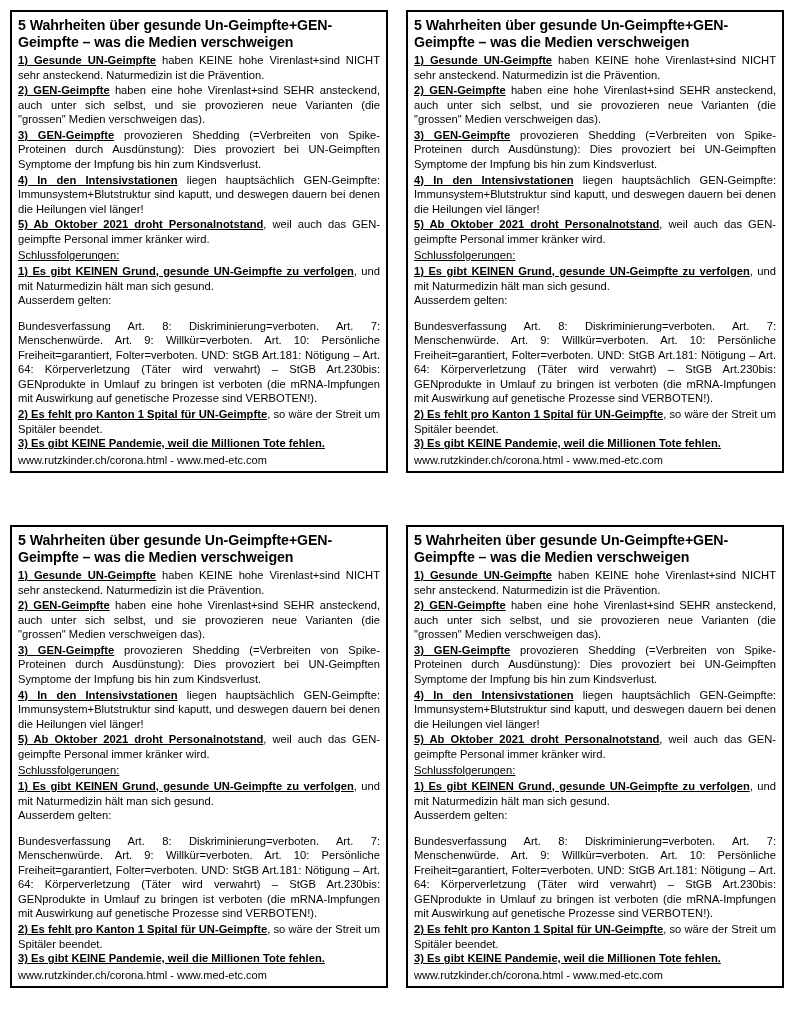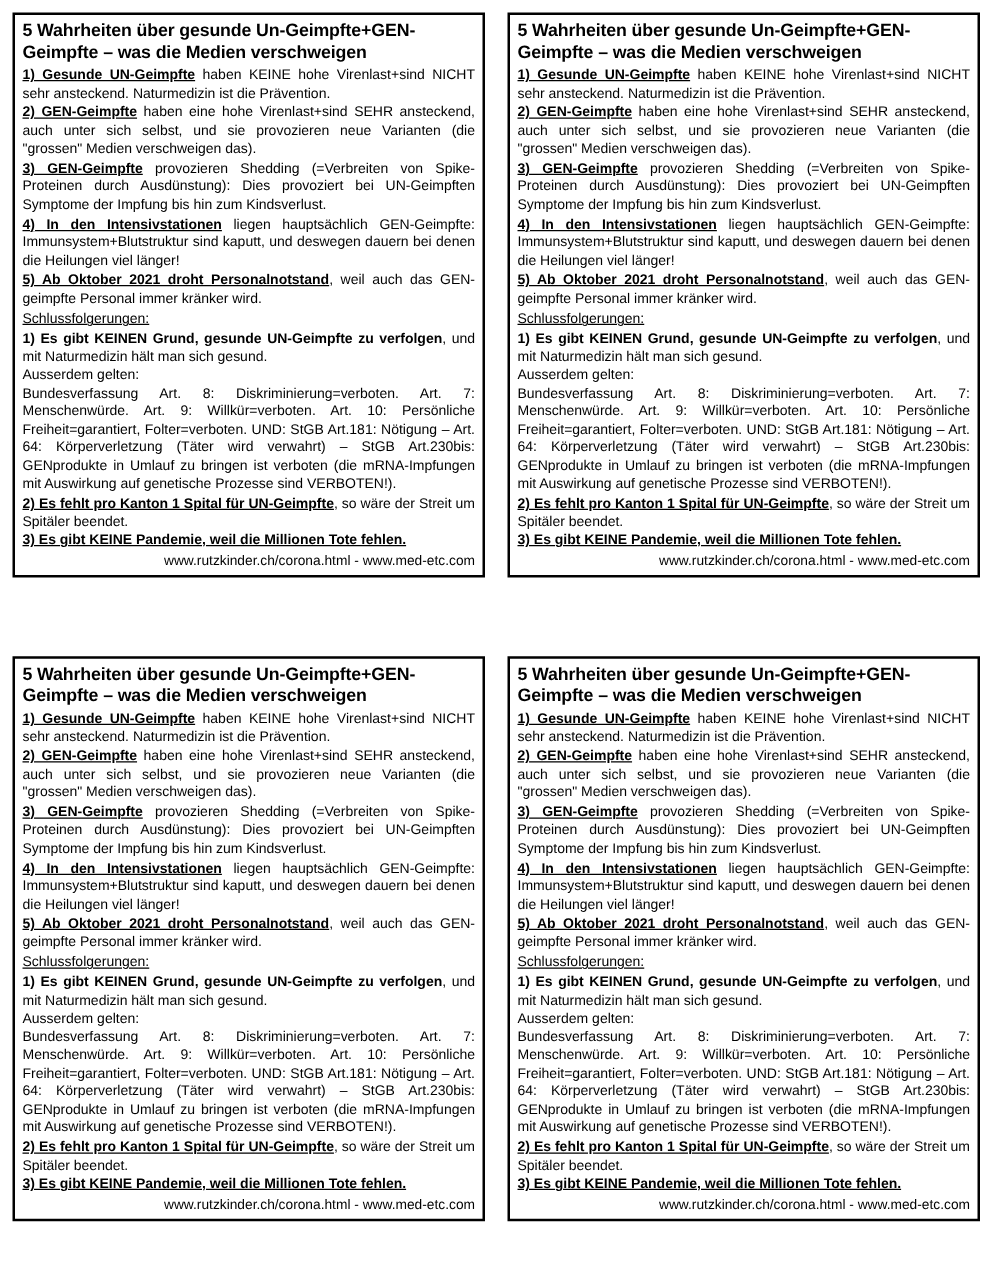--- a/index.html
+++ b/index.html
@@ -55,27 +55,29 @@
   .u { text-decoration: underline; }
   .b { font-weight: bold; }
   .lead { font-weight: bold; text-decoration: underline; margin-top: 20px; }
   .heading {
     font-weight: normal;
     text-decoration: underline;
     margin-top: 2px;
   }
   .concl-1 {
     font-weight: bold;
+    text-decoration: underline;
     text-align: justify;
   }
   .legal {
     text-align: justify;
+    margin-top: 11px;
   }
   .url {
-    text-align: right;
+    text-align: left;
     font-size: 11px;
     margin-top: 2px;
   }
 </style>
 </head>
 <body>
 
 <div class="sheet">
 
   <div class="cell">

